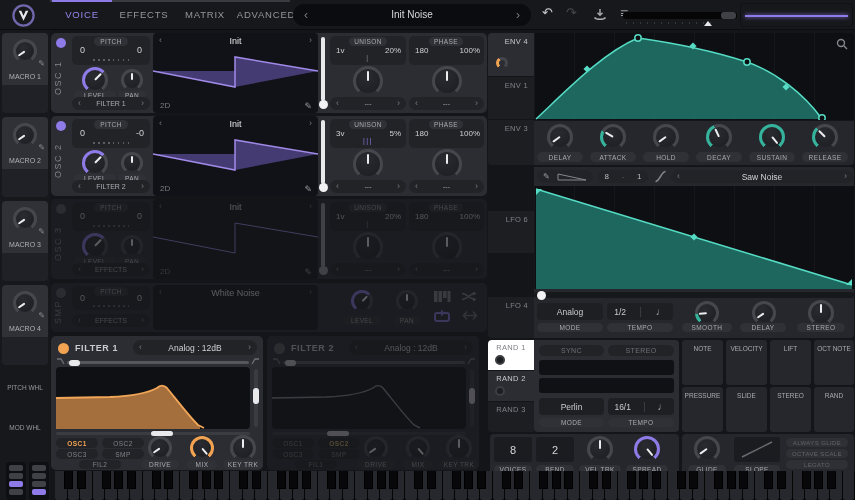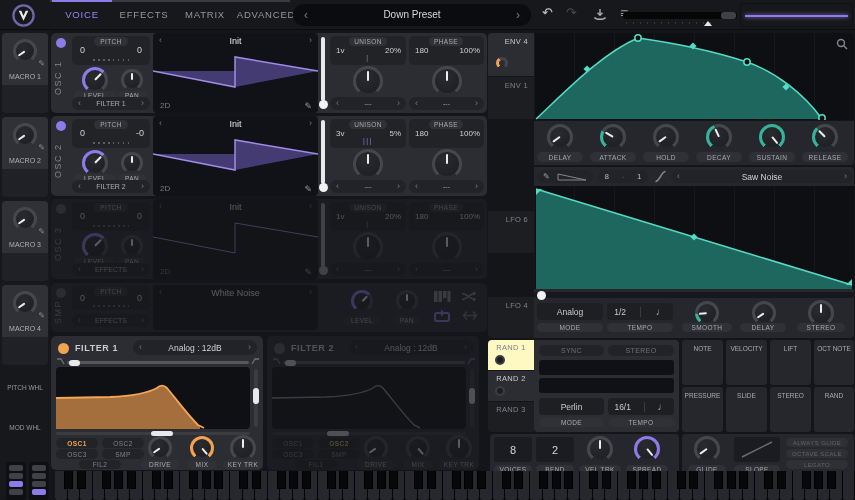--- a/index.html
+++ b/index.html
@@ -42,21 +42,21 @@
     </svg>
     <div class="abs" style="left:50px;top:0;width:240px;height:2px;background:#3a3b40"></div>
     <div class="abs" style="left:52px;top:0;width:60px;height:2px;background:#8f7be8"></div>
     <div class="abs" style="left:56px;top:9px;width:52px;text-align:center;font-size:9.5px;letter-spacing:.8px;color:#9787f0">VOICE</div>
     <div class="abs" style="left:114px;top:9px;width:60px;text-align:center;font-size:9.5px;letter-spacing:.8px;color:#95969b">EFFECTS</div>
     <div class="abs" style="left:178px;top:9px;width:54px;text-align:center;font-size:9.5px;letter-spacing:.8px;color:#95969b">MATRIX</div>
     <div class="abs" style="left:236px;top:9px;width:60px;text-align:center;font-size:9.5px;letter-spacing:.8px;color:#95969b">ADVANCED</div>
 
     <div class="abs" style="left:293px;top:4px;width:238px;height:22px;background:#0b0c0f;border-radius:11px">
       <span class="abs chev" style="left:11px;top:5px;font-size:12px">‹</span>
-      <div class="abs" style="left:0;right:0;top:5px;text-align:center;font-size:10px;color:#d6d7da">Down Preset</div>
+      <div class="abs" style="left:0;right:0;top:5px;text-align:center;font-size:10px;color:#d6d7da">Init Noise</div>
       <span class="abs chev" style="right:11px;top:5px;font-size:12px">›</span>
     </div>
 
     <div class="abs" style="left:542px;top:5px;font-size:13px;color:#c4c5c9">↶</div>
     <div class="abs" style="left:566px;top:5px;font-size:13px;color:#46474c">↷</div>
     <svg class="abs" style="left:593px;top:8px" width="14" height="14" viewBox="0 0 14 14">
       <path d="M7 1v6 M4.5 4.8 L7 7.3 L9.5 4.8" stroke="#a9abb0" stroke-width="1.4" fill="none"></path>
       <path d="M1.5 9.5 c1.8 2.4 9.2 2.4 11 0" stroke="#a9abb0" stroke-width="1.4" fill="none"></path>
     </svg>
     <div class="abs" style="left:620px;top:5px;font-size:14px;color:#9a9ba0">≡</div>
@@ -500,20 +500,23 @@
 
   <div class="abs" style="left:488px;top:33px;width:46px;height:43px;background:#2b2d33;border-radius:4px 0 0 0">
     <div class="abs tab-label" style="right:6px;top:4px;color:#c9cacd">ENV 4</div>
     <div class="abs meter" style="left:8px;top:24px;width:12px;height:12px">
         <i></i>
       </div>
   </div>
   <div class="abs" style="left:488px;top:77px;width:46px;height:42px;background:#1d1e22">
     <div class="abs tab-label" style="right:6px;top:4px;color:#808187">ENV 1</div>
   </div>
+  <div class="abs" style="left:488px;top:120px;width:46px;height:45px;background:#1d1e22;border-radius:0 0 0 4px">
+    <div class="abs tab-label" style="right:6px;top:4px;color:#808187">ENV 3</div>
+  </div>
 
   <div class="abs gridlines" style="left:534px;top:33px;width:320px;height:87px;background-color:#0e0f13;border-radius:0 4px 0 0">
     <svg class="abs" style="left:0;top:0" width="320" height="87" viewBox="0 0 320 87">
       <path d="M2,86 C30,60 68,20 104,5 C140,10 182,19 213,29 C242,39 270,61 288,86 Z" fill="#1f7168" opacity="0.9"></path>
       <path d="M2,86 C30,60 68,20 104,5 C140,10 182,19 213,29 C242,39 270,61 288,86" fill="none" stroke="#56dcc4" stroke-width="1.5"></path>
       <rect x="50.5" y="33.5" width="5" height="5" transform="rotate(45 53 36)" fill="#56dcc4"></rect>
       <rect x="156.5" y="10.5" width="5" height="5" transform="rotate(45 159 13)" fill="#56dcc4"></rect>
       <rect x="249.5" y="51.5" width="5" height="5" transform="rotate(45 252 54)" fill="#56dcc4"></rect>
       <circle cx="104" cy="5" r="3.2" fill="#0e0f13" stroke="#56dcc4" stroke-width="1.5"></circle>
       <circle cx="213" cy="29" r="3.2" fill="#0e0f13" stroke="#56dcc4" stroke-width="1.5"></circle>
@@ -626,21 +629,21 @@
       <i class="ptr"></i>
     </div>
   <div class="abs plabel" style="left:740px;top:323px;width:46px;height:9px">DELAY</div>
   <div class="abs knob" style="left:808px;top:300px;width:26px;height:26px;--rot:0deg">
       <i class="ring"></i>
       <i class="face"></i>
       <i class="ptr"></i>
     </div>
   <div class="abs plabel" style="left:797px;top:323px;width:48px;height:9px">STEREO</div>
 
-  <div class="abs" style="left:488px;top:340px;width:46px;height:30px;background:#fef9c3;border-radius:4px 0 0 0">
+  <div class="abs" style="left:488px;top:340px;width:46px;height:30px;background:#ffffff;border-radius:4px 0 0 0">
     <div class="abs tab-label" style="left:0;right:0;top:3px;text-align:center;color:#808187">RAND 1</div>
     <div class="abs" style="left:7px;top:15px;width:10px;height:10px;border-radius:50%;background:#1d1e22;border:2px solid #3c3e44;box-sizing:border-box"></div>
   </div>
   <div class="abs" style="left:488px;top:371px;width:46px;height:30px;background:#2b2d33">
     <div class="abs tab-label" style="left:0;right:0;top:3px;text-align:center;color:#c9cacd">RAND 2</div>
     <div class="abs" style="left:7px;top:15px;width:10px;height:10px;border-radius:50%;background:#1d1e22;border:2px solid #3c3e44;box-sizing:border-box"></div>
   </div>
   <div class="abs" style="left:488px;top:402px;width:46px;height:30px;background:#1d1e22;border-radius:0 0 0 4px">
     <div class="abs tab-label" style="left:0;right:0;top:3px;text-align:center;color:#808187">RAND 3</div>
   </div>

